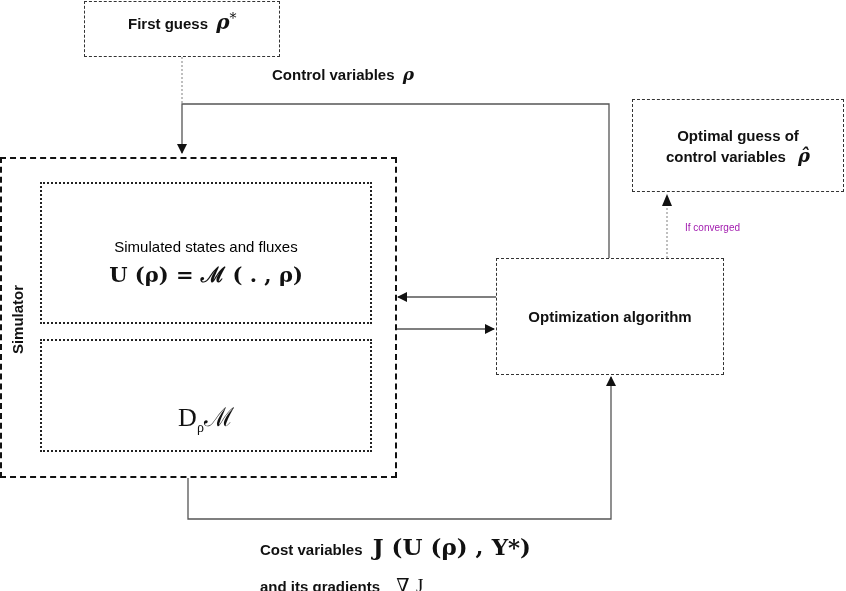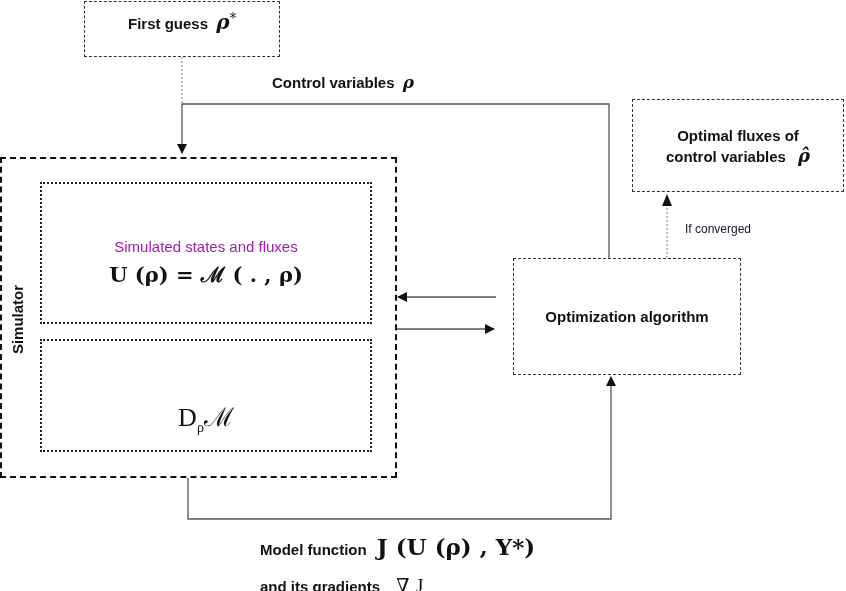--- a/index.html
+++ b/index.html
@@ -40,54 +40,54 @@
   <path d="M662,206 L667,194 L672,206 z" fill="#111"></path>
 </svg>
 
 <div class="box dashed-thin" style="left:84px;top:1px;width:196px;height:56px;">
   <div class="lbl" style="left:43px;top:8px;">
     <span>First guess</span>
     <span class="mathb" style="font-size:20px;margin-left:4px;">ρ</span><sup class="math" style="font-size:14px;">*</sup>
   </div>
 </div>
 
-<div class="lbl" style="left:272px;top:72px;">
+<div class="lbl" style="left:272px;top:64px;">
   <span>Control variables</span>
   <span class="mathb" style="font-size:17px;margin-left:4px;">ρ</span>
 </div>
 
 <div class="box dashed-thin" style="left:632px;top:99px;width:212px;height:93px;">
-  <div class="lbl center" style="top:27px;">Optimal fluxes of</div>
+  <div class="lbl center" style="top:27px;">Optimal guess of</div>
   <div class="lbl center" style="top:45px;">
     <span>control variables</span>
     <span class="mathb" style="font-size:18px;margin-left:8px;">ρ̂</span>
   </div>
 </div>
 
-<div style="position:absolute;left:685px;top:222px;font-size:12px;color:#0f172a;">If converged</div>
+<div style="position:absolute;left:685px;top:222px;font-size:10px;color:#a21caf;">If converged</div>
 
 <div class="box dashed-thick" style="left:0px;top:157px;width:397px;height:321px;">
   <div style="position:absolute;left:-30px;top:152px;width:90px;text-align:center;font-weight:bold;font-size:15px;transform:rotate(-90deg);">Simulator</div>
 
   <div class="box dotted" style="left:38px;top:23px;width:332px;height:142px;">
-    <div class="center" style="top:54px;font-size:15px;color:#a21caf;">Simulated states and fluxes</div>
+    <div class="center" style="top:54px;font-size:15px;color:#000000;">Simulated states and fluxes</div>
     <div class="center mathb" style="top:76px;font-size:21px;font-style:normal;">U (ρ) = ℳ ( . , ρ)</div>
   </div>
 
   <div class="box dotted" style="left:38px;top:180px;width:332px;height:113px;">
     <div class="center mathi" style="top:57px;font-size:26px;">
       <span>D</span><sub style="font-size:14px;">ρ</sub><span>ℳ</span>
     </div>
   </div>
 </div>
 
-<div class="box dashed-thin" style="left:496px;top:258px;width:228px;height:117px;margin-left:17px;">
+<div class="box dashed-thin" style="left:496px;top:258px;width:228px;height:117px;">
   <div class="lbl center" style="top:49px;">Optimization algorithm</div>
 </div>
 
 <div class="lbl" style="left:260px;top:533px;">
-  <span>Model function</span>
+  <span>Cost variables</span>
   <span class="mathb" style="font-size:23px;font-style:normal;margin-left:6px;">J (U (ρ) , Y*)</span>
 </div>
 <div class="lbl" style="left:260px;top:560px;margin-top:14px;">
   <span>and its gradients</span>
   <span class="mathi" style="font-size:19px;margin-left:12px;"><span>∇</span><sub style="font-size:12px;font-weight:bold;">ρ</sub><span>J</span></span>
 </div>
 
 </body></html>

